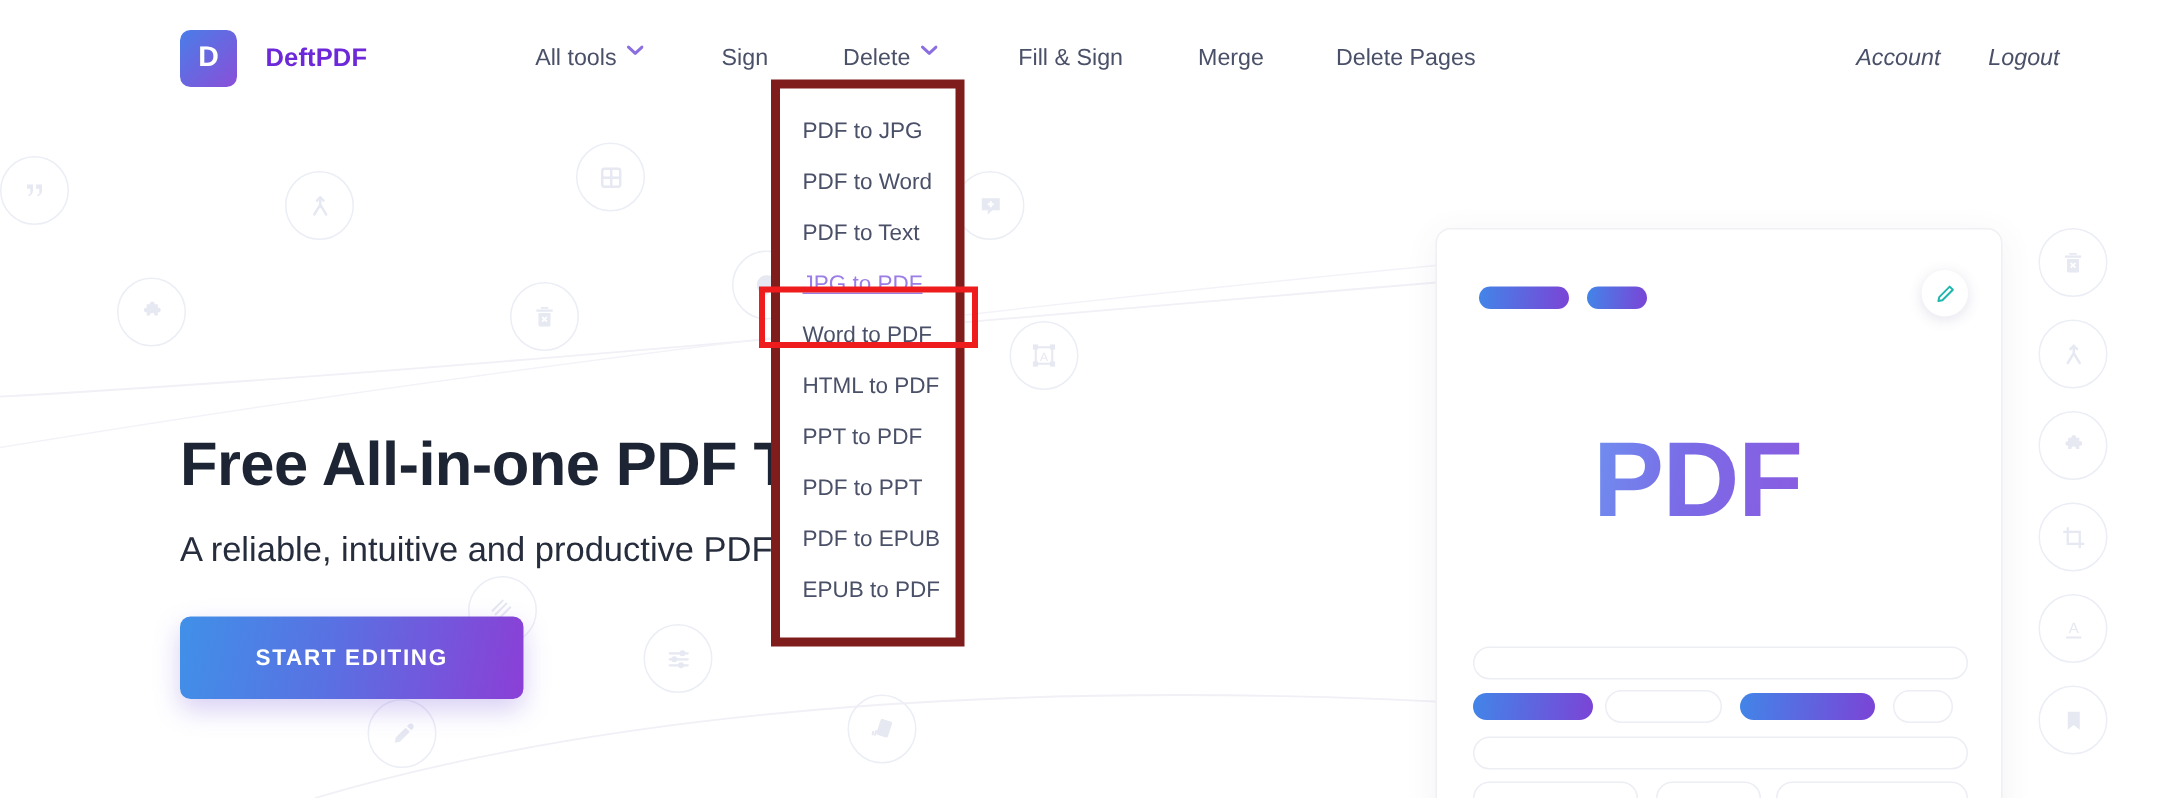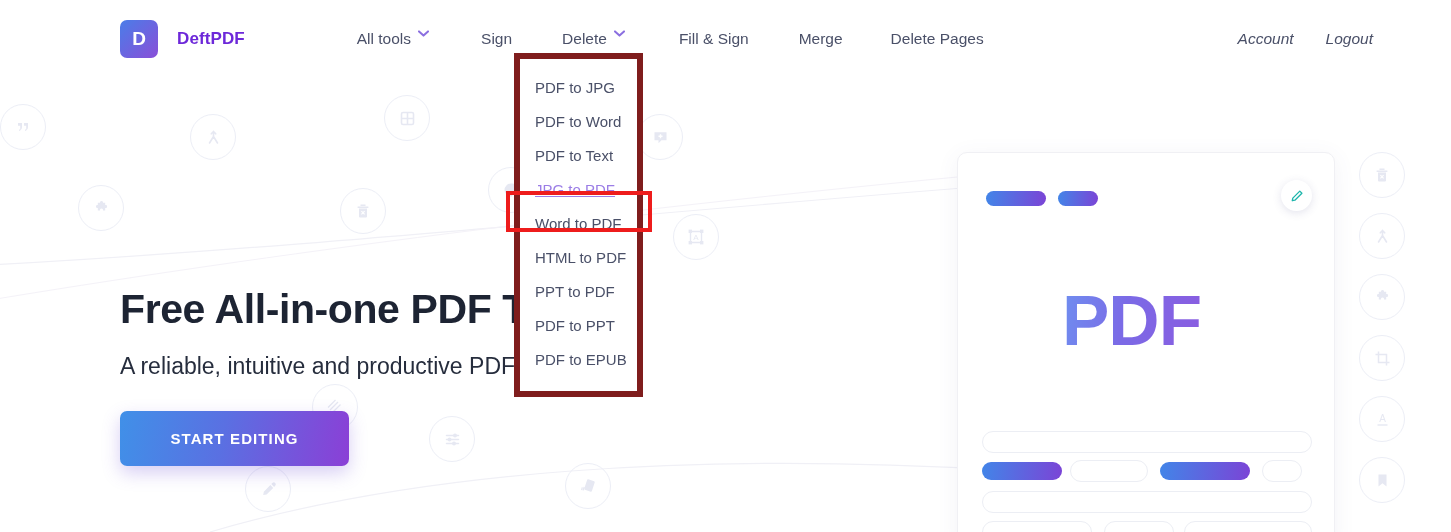--- a/index.html
+++ b/index.html
@@ -278,20 +278,21 @@
   <div class="dropdown">
     <div class="dd-item">PDF to JPG</div>
     <div class="dd-item">PDF to Word</div>
     <div class="dd-item">PDF to Text</div>
     <div class="dd-item active">JPG to PDF</div>
     <div class="dd-item">Word to PDF</div>
     <div class="dd-item">HTML to PDF</div>
     <div class="dd-item">PPT to PDF</div>
     <div class="dd-item">PDF to PPT</div>
     <div class="dd-item">PDF to EPUB</div>
+    <div class="dd-item">EPUB to PDF</div>
   </div>
   <div class="redbox"></div>
 
   <div class="hero">
     <h1>Free All-in-one PDF Tools</h1>
     <p>A reliable, intuitive and productive PDF Software</p>
     <button class="cta">START EDITING</button>
   </div>
 
   <div class="card">

